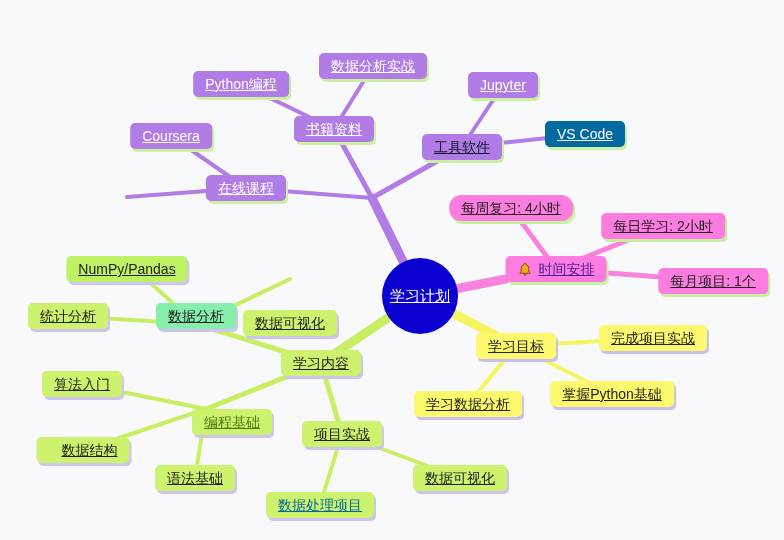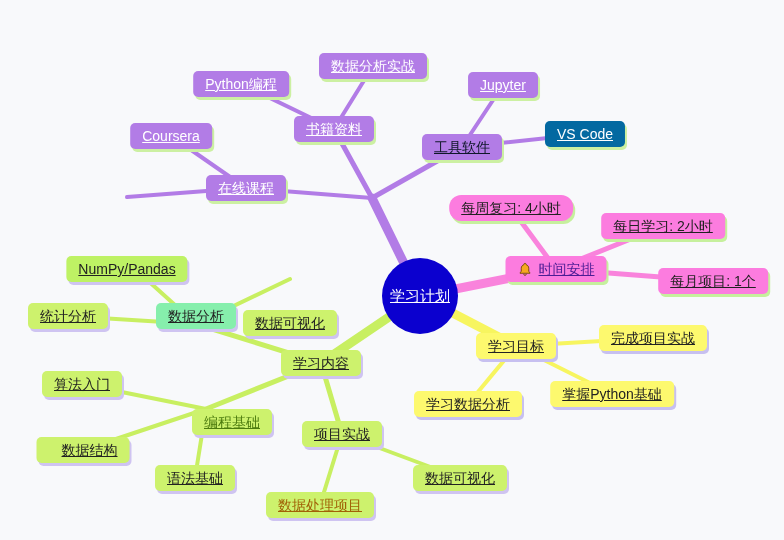--- a/index.html
+++ b/index.html
@@ -141,16 +141,16 @@
     </div>
     <div class="node" style="left: 195px; top: 478px; background: rgb(205, 242, 109); color: rgb(34, 34, 34); box-shadow: rgb(207, 196, 241) 2px 3px 0px;">
       <span>语法基础</span>
     </div>
     <div class="node" style="left: 342px; top: 434px; background: rgb(205, 242, 109); color: rgb(34, 34, 34); box-shadow: rgb(207, 196, 241) 2px 3px 0px;">
       <span>项目实战</span>
     </div>
     <div class="node" style="left: 460px; top: 478px; background: rgb(205, 242, 109); color: rgb(34, 34, 34); box-shadow: rgb(207, 196, 241) 2px 3px 0px;">
       <span>数据可视化</span>
     </div>
-    <div class="node" style="left: 320px; top: 505px; background: rgb(205, 242, 109); color: #a16207; box-shadow: rgb(207, 196, 241) 2px 3px 0px;">
+    <div class="node" style="left: 320px; top: 505px; background: rgb(205, 242, 109); color: #0369a1; box-shadow: rgb(207, 196, 241) 2px 3px 0px;">
       <span>数据处理项目</span>
     </div>
   </div>
 
 </body></html>

